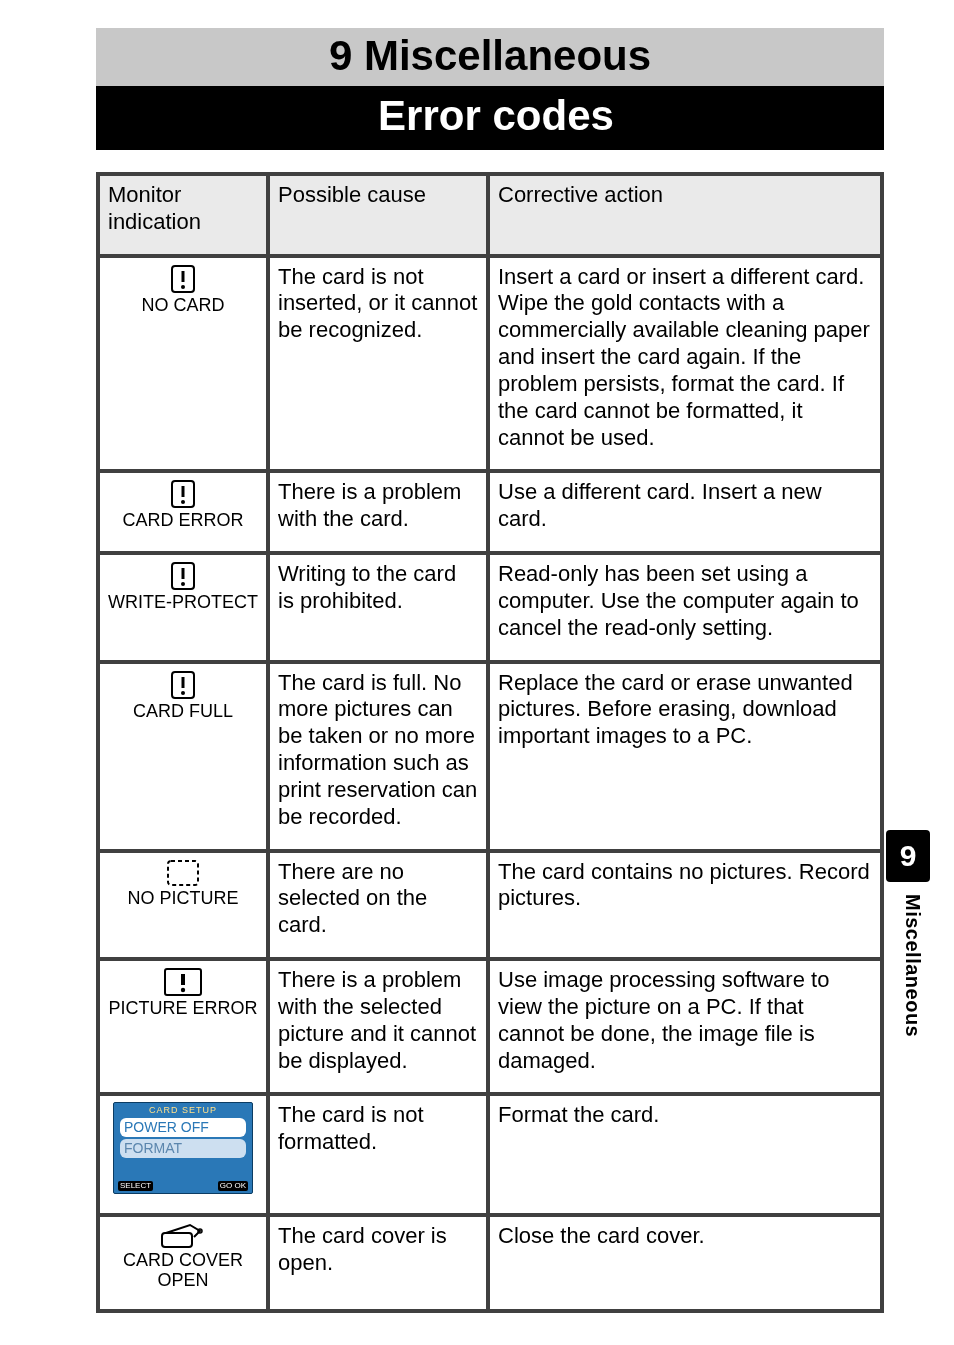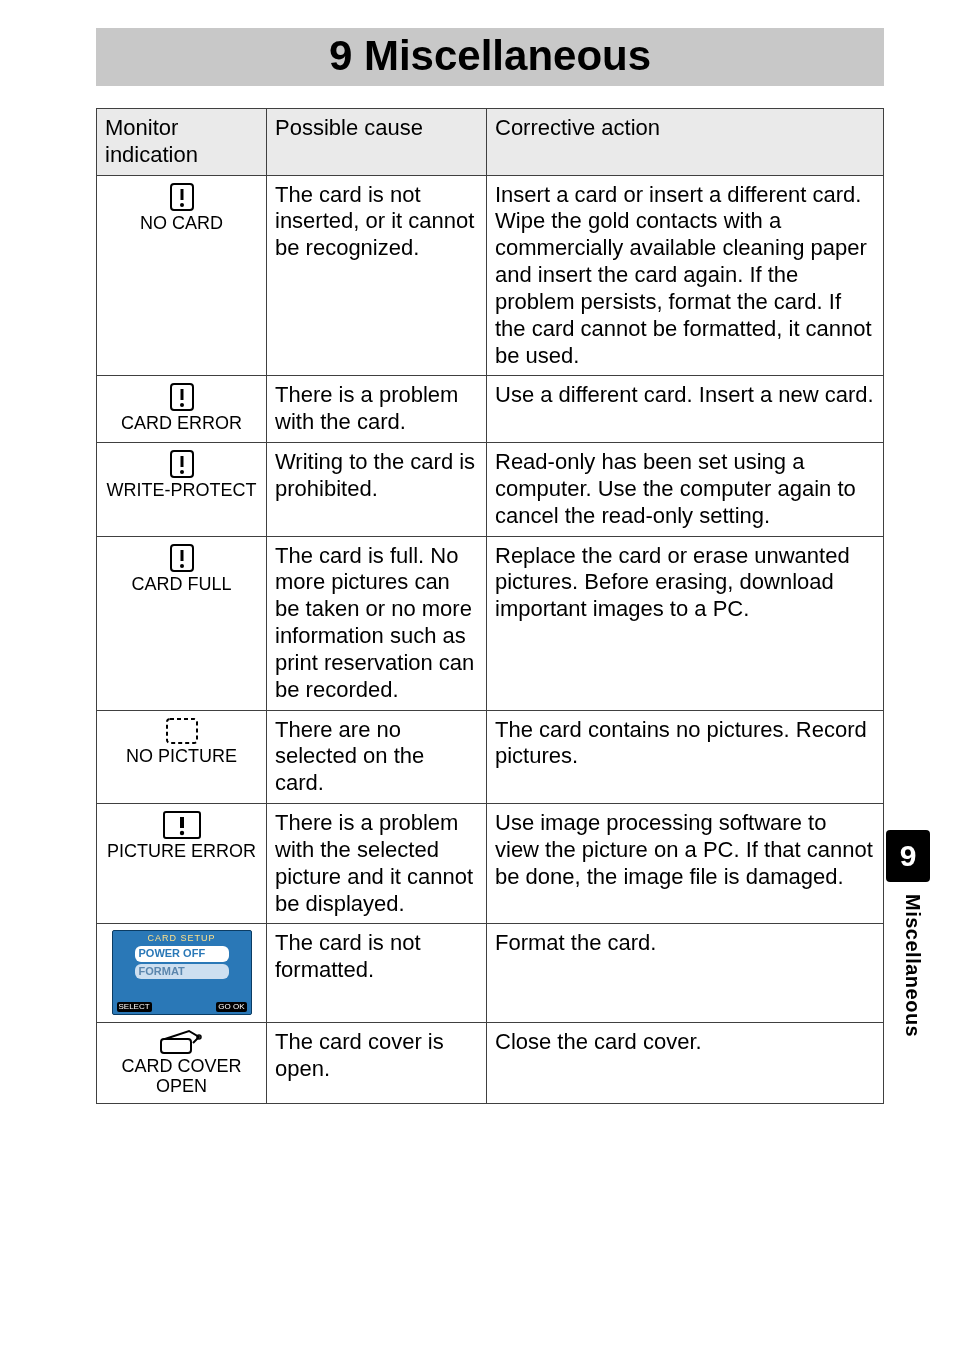--- a/index.html
+++ b/index.html
@@ -6,45 +6,46 @@
 html, body { width: 954px; height: 1345px; font-family: Arial, Helvetica, sans-serif; background: #fff; color: #000; }
 .page { position: relative; width: 954px; height: 1345px; padding: 28px 70px 40px 96px; }
 .chapter-banner { background: #c8c8c8; padding: 2px 0 0 0; text-align: center; }
 .chapter-title { font-size: 42px; font-weight: bold; color: #000; padding: 2px 0 6px 0; }
 .section-banner { background: #000; color: #fff; padding: 6px 0 10px 12px; font-size: 42px; font-weight: bold; }
 .tbl-wrap { padding: 22px 0 0 0; }
 table { width: 100%; border-collapse: collapse; table-layout: fixed; }
 col.c1 { width: 170px; }
 col.c2 { width: 220px; }
 col.c3 { }
-th, td { border: 1px solid #404040; padding: 6px 8px 6px 8px; font-size: 22px; vertical-align: top; line-height: 1.22; }
+th, td { border: 4px solid #404040; padding: 6px 8px 18px 8px; font-size: 22px; vertical-align: top; line-height: 1.22; }
 th { background: #eaeaea; font-weight: normal; text-align: left; }
 .mon-cell { text-align: center; }
 .mon-cell .icon { display: block; margin: 0 auto 2px; }
 .mon-label { display: block; font-size: 18px; line-height: 1.1; }
 .side-tab { position: absolute; right: 24px; top: 830px; background: #000; color: #fff; width: 44px; height: 52px; display: flex; align-items: center; justify-content: center; font-size: 30px; font-weight: bold; border-radius: 4px; }
 .side-text { position: absolute; right: 30px; top: 894px; writing-mode: vertical-rl; font-size: 20px; font-weight: bold; letter-spacing: 0.5px; }
 .page-num-wrap { position: absolute; right: 60px; bottom: 36px; display: flex; align-items: flex-end; }
 .page-num { font-size: 36px; font-weight: bold; }
 .page-bar { width: 10px; height: 70px; background: #c8c8c8; margin-left: 14px; margin-bottom: -6px; }
 
 .card-setup { display: inline-block; background: #2a78b7; color: #fff; font-size: 9px; border: 1px solid #0b3c63; padding: 2px 2px 2px 2px; border-radius: 2px; width: 140px; text-align: left; }
 .card-setup .hdr { color: #ffe08a; font-weight: normal; text-align: center; font-size: 9px; letter-spacing: 1px; }
-.card-setup .row { background: #fff; color: #2a78b7; border-radius: 6px; margin: 2px 20px; padding: 1px 4px; font-size: 11px; font-weight: bold; }
+.card-setup .row { background: #fff; color: #2a78b7; border-radius: 6px; margin: 2px 4px; padding: 1px 4px; font-size: 14px; }
 .card-setup .row.dim { background: #cddff0; color: #5b86ad; }
 .card-setup .ftr { display: flex; justify-content: space-between; padding: 0 2px; font-size: 8px; }
 .card-setup .ftr span { background: #000; color: #fff; padding: 0 2px; border-radius: 2px; margin-top: 21px; }
 </style>
 </head>
 <body>
 
 <div class="page">
 
   <div class="chapter-banner">
     <div class="chapter-title">9 Miscellaneous</div>
+    <div class="section-banner">Error codes</div>
   </div>
 
   <div class="tbl-wrap">
     <table>
       <colgroup>
           <col class="c1">
           <col class="c2">
           <col class="c3">
         </colgroup>
       <thead>

